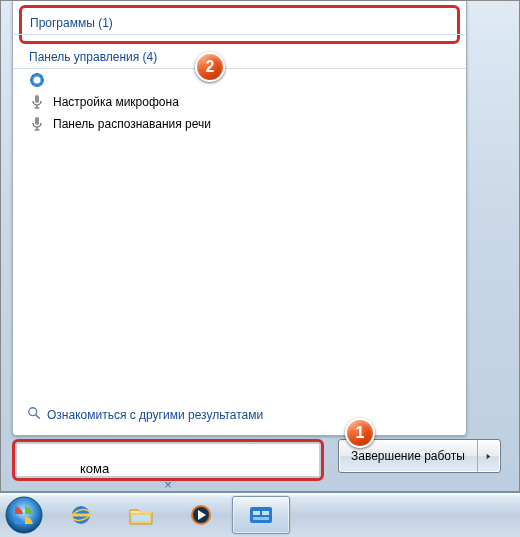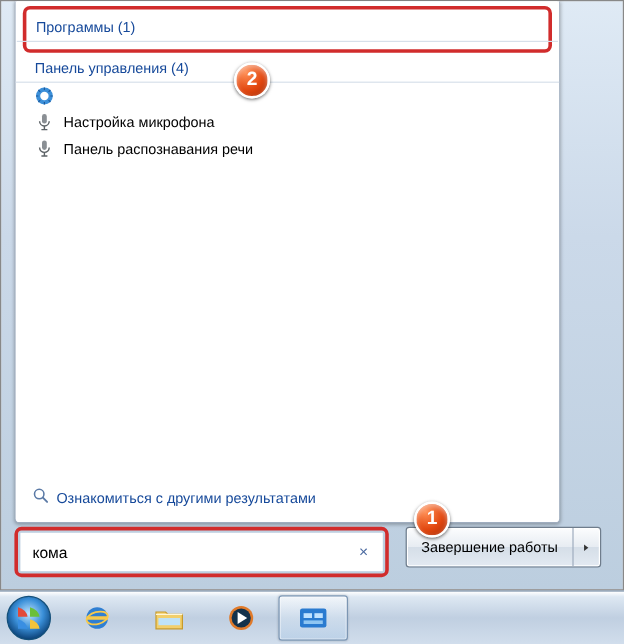--- a/index.html
+++ b/index.html
@@ -107,20 +107,21 @@
   }
   .search-box {
     width: 302px;
     height: 30px;
     background: #fff;
     display: flex;
     align-items: center;
     padding: 16px 8px;
     font-style: normal;
     position: relative;
+    flex-direction: column;
   }
   .search-highlight {
     border: 3px solid #d12c2c;
     border-radius: 6px;
     padding: 2px;
     position: relative;
   }
   .search-input {
     flex: 1;
     border: none;

